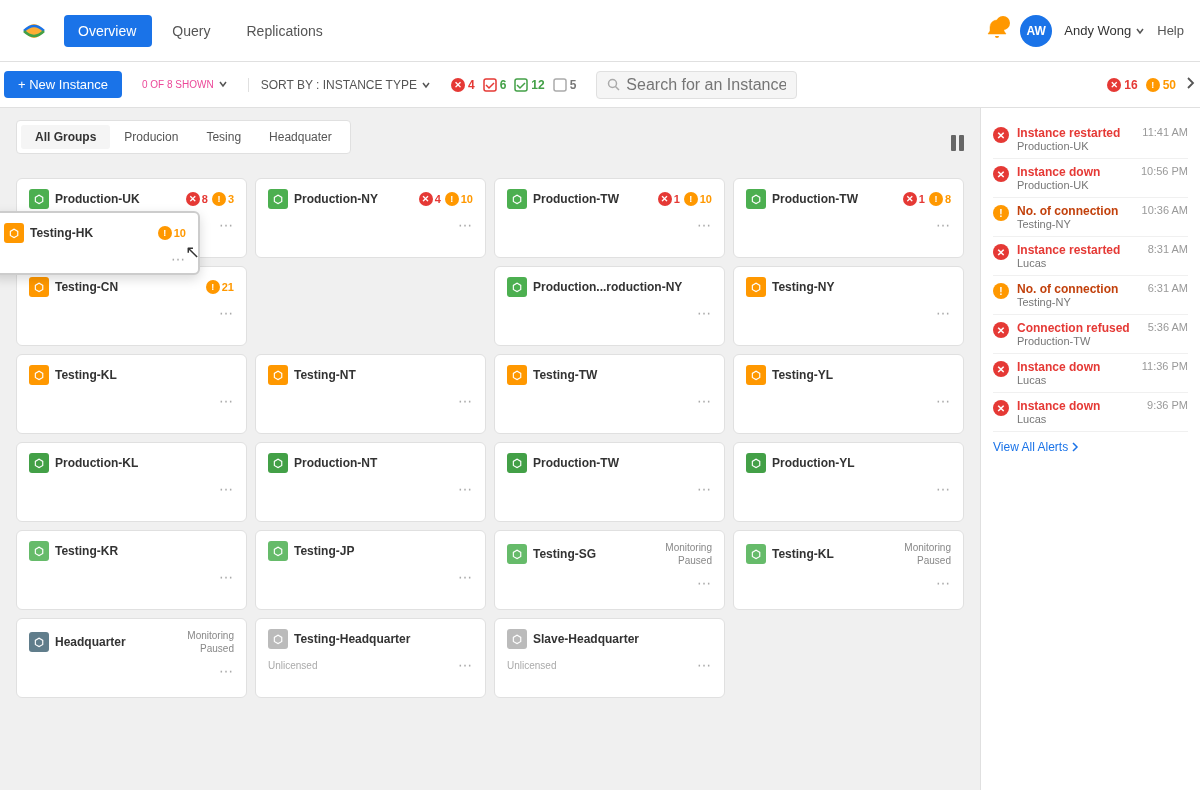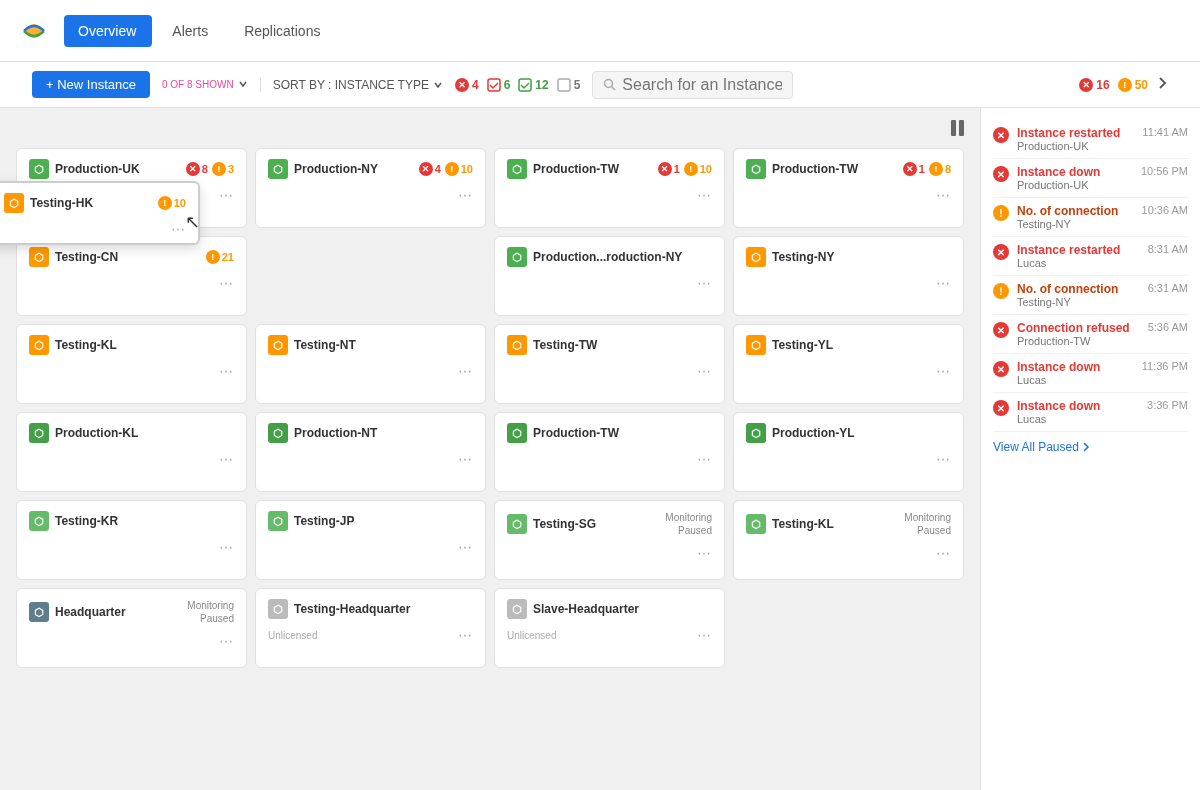--- a/index.html
+++ b/index.html
@@ -12,21 +12,21 @@
     .nav-tab { padding: 8px 16px; border-radius: 4px; cursor: pointer; font-size: 14px; color: #555; border: none; background: none; }
     .nav-tab.active { background: #1a73e8; color: #fff; border-radius: 4px; padding-left: 14px; }
     .nav-right { margin-left: auto; display: flex; align-items: center; gap: 12px; }
     .bell-btn { position: relative; cursor: pointer; }
     .bell-btn .badge { position: absolute; top: -4px; right: -4px; background: #ff9800; color: #fff; border-radius: 50%; width: 14px; height: 14px; font-size: 9px; display: flex; align-items: center; justify-content: center; }
     .user-avatar { width: 32px; height: 32px; border-radius: 50%; background: #1a73e8; color: #fff; display: flex; align-items: center; justify-content: center; font-size: 12px; font-weight: bold; cursor: pointer; }
     .user-name { font-size: 13px; cursor: pointer; display: flex; align-items: center; gap: 4px; }
     .help-btn { font-size: 13px; color: #555; cursor: pointer; }
 
     
-    .toolbar { display: flex; align-items: center; background: #fff; border-bottom: 1px solid #e0e0e0; height: 46px; padding: 0 32px; gap: 12px; }
+    .toolbar { display: flex; align-items: center; background: #fff; border-bottom: 1px solid #e0e0e0; height: 46px; padding: 0 4px; gap: 20px; }
     .new-instance-btn { background: #1a73e8; color: #fff; border: none; border-radius: 4px; padding: 6px 14px; font-size: 13px; cursor: pointer; display: flex; align-items: center; gap: 4px; }
     .shown-count { font-size: 10px; color: #ec4899; display: flex; align-items: flex-start; gap: 4px; cursor: pointer; }
     .sort-by { font-size: 12px; color: #555; display: flex; align-items: center; gap: 4px; cursor: pointer; border-left: 1px solid #e0e0e0; padding-left: 12px; }
     .filter-badges { display: flex; align-items: center; gap: 8px; }
     .badge-item { display: flex; align-items: center; gap: 3px; font-size: 12px; font-weight: 600; cursor: pointer; }
     .badge-item.red { color: #e53935; }
     .badge-item.green { color: #43a047; }
     .badge-item.gray { color: #777; }
     .search-box { display: flex; align-items: center; background: #f5f5f5; border: 1px solid #e0e0e0; border-radius: 4px; padding: 4px 10px; gap: 6px; cursor: pointer; }
     .search-box input { border: none; background: transparent; outline: none; font-size: 16px; width: 160px; color: #555; }
@@ -84,22 +84,39 @@
 
 <div class="top-nav">
   <div class="logo">
     <svg viewBox="0 0 36 36" fill="none">
       <path d="M8 18 Q18 4 28 18 Q18 32 8 18Z" fill="#f90" opacity="0.8"></path>
       <path d="M8 18 Q18 8 28 18" stroke="#1a73e8" stroke-width="2.5" fill="none"></path>
       <path d="M8 18 Q18 28 28 18" stroke="#43a047" stroke-width="2.5" fill="none"></path>
     </svg>
   </div>
   <button class="nav-tab active">Overview</button>
-  <button class="nav-tab">Alerts</button>
+  <button class="nav-tab">Query</button>
   <button class="nav-tab">Replications</button>
+  <div class="nav-right">
+    <div class="bell-btn">
+      <svg width="22" height="22" viewBox="0 0 22 22" fill="none">
+        <path d="M11 2a7 7 0 0 0-7 7v4l-2 3h18l-2-3V9a7 7 0 0 0-7-7z" fill="#ff9800" stroke="#ff9800" stroke-width="0.5"></path>
+        <path d="M9 18a2 2 0 0 0 4 0" fill="#ff9800"></path>
+      </svg>
+      <div class="badge" style="background:#ff9800;top:-2px;right:-2px;"></div>
+    </div>
+    <div class="user-avatar">AW</div>
+    <div class="user-name">
+      <span>Andy Wong</span>
+      <svg width="10" height="10" viewBox="0 0 10 10">
+          <path d="M2 3l3 4 3-4" stroke="#555" stroke-width="1.5" fill="none"></path>
+        </svg>
+    </div>
+    <div class="help-btn">Help</div>
+  </div>
 </div>
 
 <div class="toolbar">
   <button class="new-instance-btn">+ New Instance</button>
   <div class="shown-count">
     <span>0 OF 8 SHOWN</span>
     <svg width="10" height="10" viewBox="0 0 10 10">
         <path d="M2 3l3 4 3-4" stroke="#555" stroke-width="1.5" fill="none"></path>
       </svg>
   </div>
@@ -157,20 +174,26 @@
         </svg>
     </div>
   </div>
 </div>
 
 <div class="main-layout">
 
   <div class="content-area">
 
     <div style="display:flex; align-items:center; margin-bottom:12px; position:relative;">
+      <div class="group-tabs">
+        <div class="group-tab active">All Groups</div>
+        <div class="group-tab">Producion</div>
+        <div class="group-tab">Tesing</div>
+        <div class="group-tab">Headquater</div>
+      </div>
       <div style="margin-left:auto; display:flex; gap:3px; align-items:center; cursor:pointer;">
         <div style="width:5px;height:16px;background:#666;border-radius:1px;"></div>
         <div style="width:5px;height:16px;background:#666;border-radius:1px;"></div>
       </div>
     </div>
 
     <div class="instances-grid" style="position:relative;">
 
       <div class="instance-card">
         <div class="card-header">
@@ -510,24 +533,24 @@
       </div>
       <div class="alert-time">11:36 PM</div>
     </div>
 
     <div class="alert-item">
       <span class="alert-circle-x">✕</span>
       <div class="alert-content">
         <div class="alert-title">Instance down</div>
         <div class="alert-sub">Lucas</div>
       </div>
-      <div class="alert-time">3:36 PM</div>
+      <div class="alert-time">9:36 PM</div>
     </div>
 
     <div class="view-all-alerts">
-      <span>View All Paused</span>
+      <span>View All Alerts</span>
       <svg width="10" height="12" viewBox="0 0 10 12">
           <path d="M3 2l4 4-4 4" stroke="#1a73e8" stroke-width="1.5" fill="none"></path>
         </svg>
     </div>
   </div>
 
 </div>
 
 </body></html>

